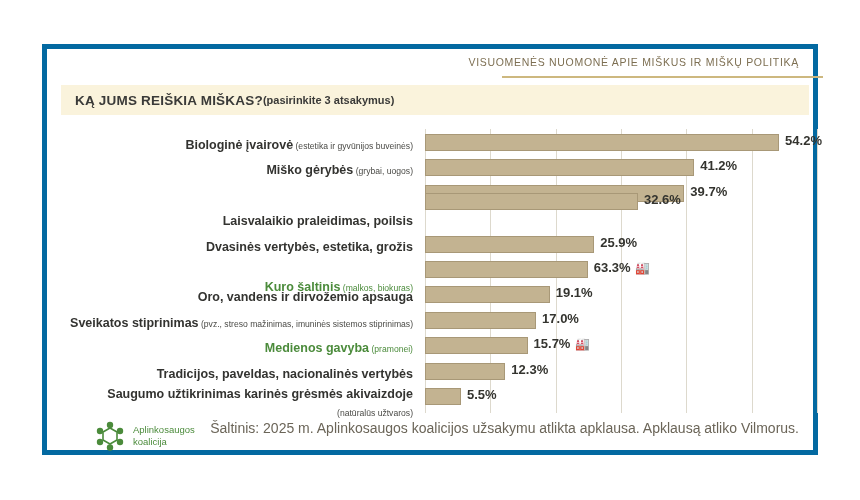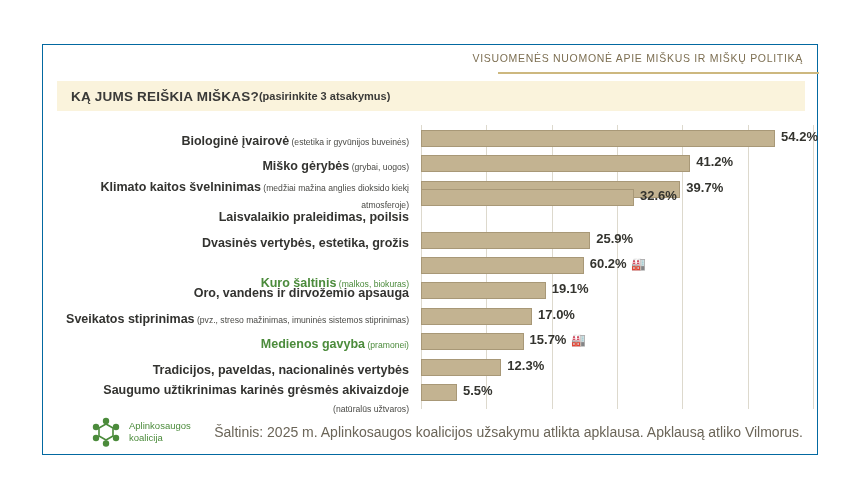--- a/index.html
+++ b/index.html
@@ -15,21 +15,21 @@
     background: #ffffff;
     overflow: hidden;
   }
   .card {
     position: absolute;
     left: 42px;
     top: 44px;
     width: 776px;
     height: 411px;
     background: #ffffff;
-    border: 1px solid #0369a1;
+    border: 5px solid #0369a1;
     box-sizing: border-box;
   }
   
   .header-strip {
     position: absolute;
     left: 0;
     top: 0;
     width: 100%;
     height: 28px;
     box-sizing: border-box;
@@ -214,23 +214,20 @@
           <div class="gridline" style="left: 326.667px;"></div>
           <div class="gridline" style="left: 392px;"></div>
         </div>
       <div class="labels-col" id="labels-layer">
           <div class="row" style="top: 2px;">
             <div class="row-label" style="top: 4px;"><span class="main">Biologinė įvairovė</span><span class="sub"> (estetika ir gyvūnijos buveinės)</span></div>
           </div>
           <div class="row" style="top: 27.4px;">
             <div class="row-label" style="top: 4px;"><span class="main">Miško gėrybės</span><span class="sub"> (grybai, uogos)</span></div>
           </div>
-          <div class="row" style="top: 52.8px;">
-            <div class="row-label" style="top: -1px;"><span class="main">Klimato kaitos švelninimas</span><span class="sub"> (medžiai mažina anglies dioksido kiekį</span><br><span class="sub">atmosferoje)</span></div>
-          </div>
           <div class="row" style="top: 78.2px;">
             <div class="row-label" style="top: 4px;"><span class="main">Laisvalaikio praleidimas, poilsis</span></div>
           </div>
           <div class="row" style="top: 103.6px;">
             <div class="row-label" style="top: 4px;"><span class="main">Dvasinės vertybės, estetika, grožis</span></div>
           </div>
           <div class="row" style="top: 144px;">
             <div class="row-label green" style="top: 4px;"><span class="main">Kuro šaltinis</span><span class="sub"> (malkos, biokuras)</span></div>
           </div>
           <div class="row" style="top: 154.4px;">
@@ -266,21 +263,21 @@
             <div class="bar" style="width: 212.987px; top: 3px; background: rgb(195, 179, 145);"></div>
             <span class="bar-value" style="left: 218.987px; top: 2px;">32.6%</span>
           </div>
           <div class="row" style="top: 103.6px;">
             <div class="bar" style="width: 169.213px; top: 3px; background: rgb(195, 179, 145);"></div>
             <span class="bar-value" style="left: 175.213px; top: 2px;">25.9%</span>
           </div>
           <div class="row" style="top: 129px;">
             <div class="bar" style="width: 162.68px; top: 3px; background: rgb(195, 179, 145);"></div>
             <span class="fire-icon" style="left: 210.68px; top: 3px;">🏭</span>
-            <span class="bar-value" style="left: 168.68px; top: 2px;">60.2%</span>
+            <span class="bar-value" style="left: 168.68px; top: 2px;">63.3%</span>
           </div>
           <div class="row" style="top: 154.4px;">
             <div class="bar" style="width: 124.787px; top: 3px; background: rgb(195, 179, 145);"></div>
             <span class="bar-value" style="left: 130.787px; top: 2px;">19.1%</span>
           </div>
           <div class="row" style="top: 179.8px;">
             <div class="bar" style="width: 111.067px; top: 3px; background: rgb(195, 179, 145);"></div>
             <span class="bar-value" style="left: 117.067px; top: 2px;">17.0%</span>
           </div>
           <div class="row" style="top: 205.2px;">

